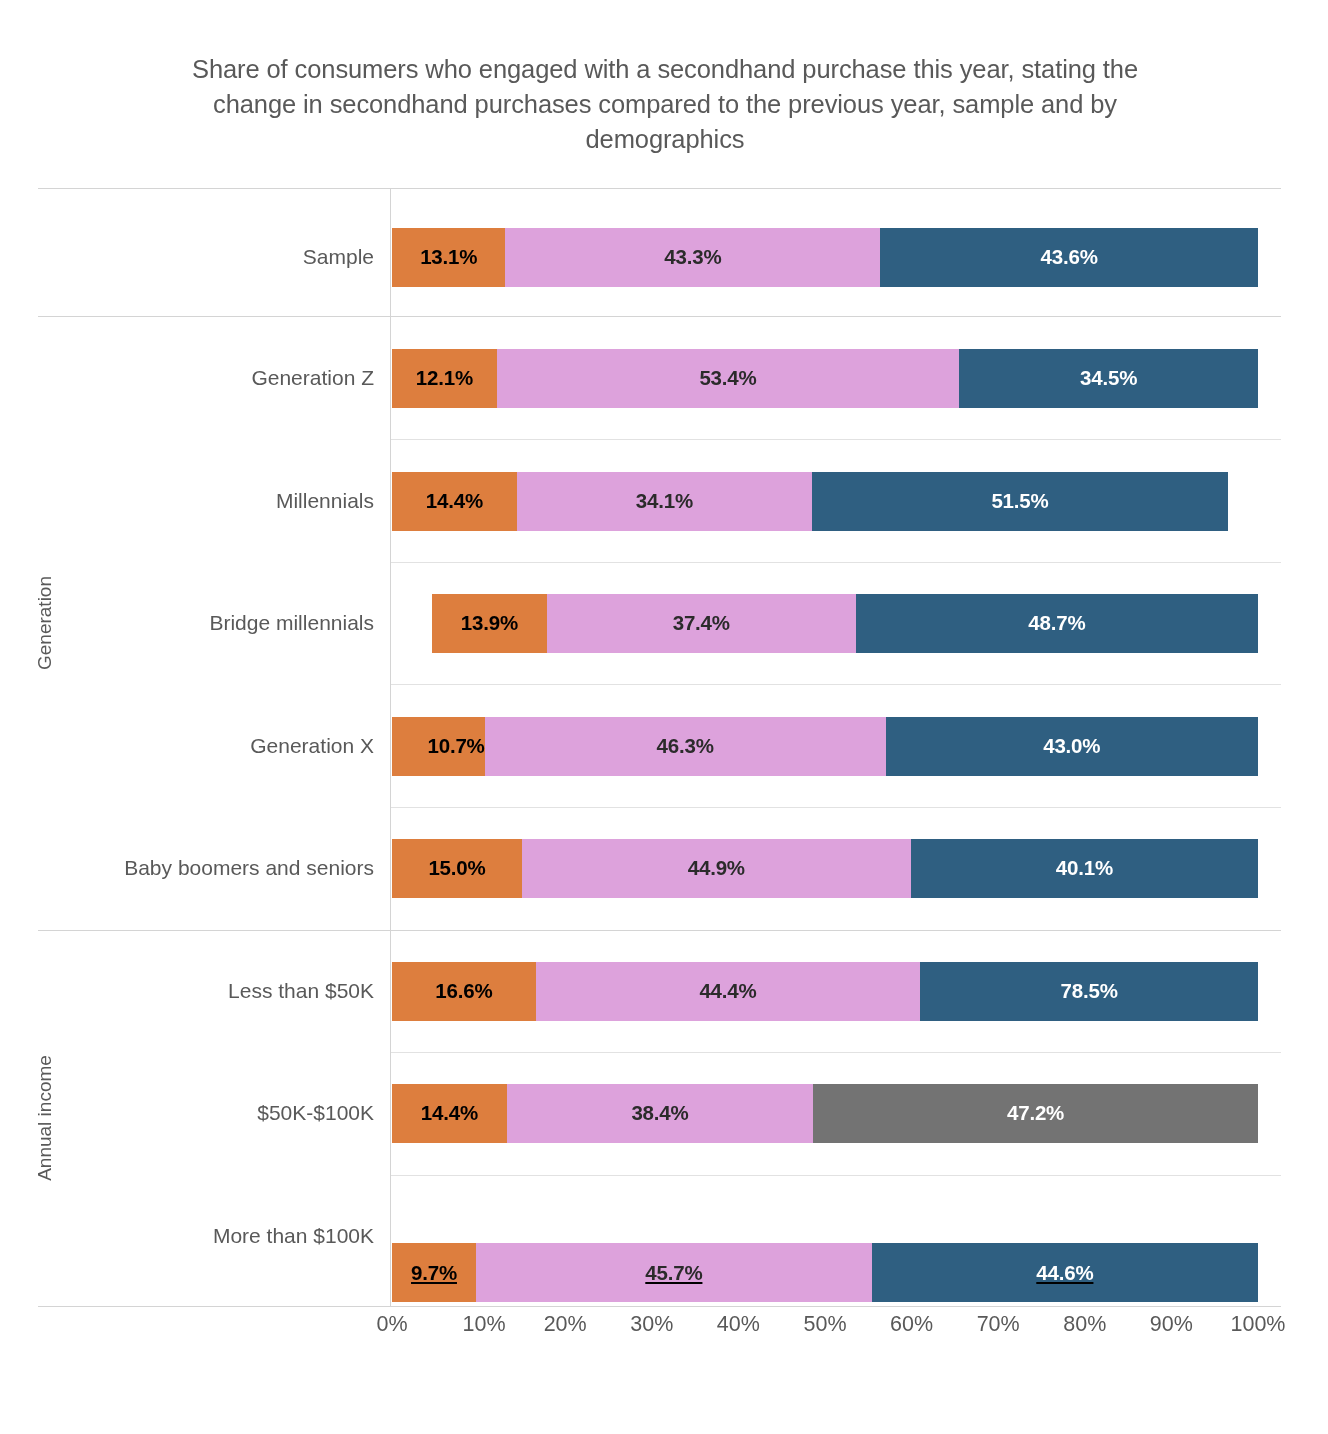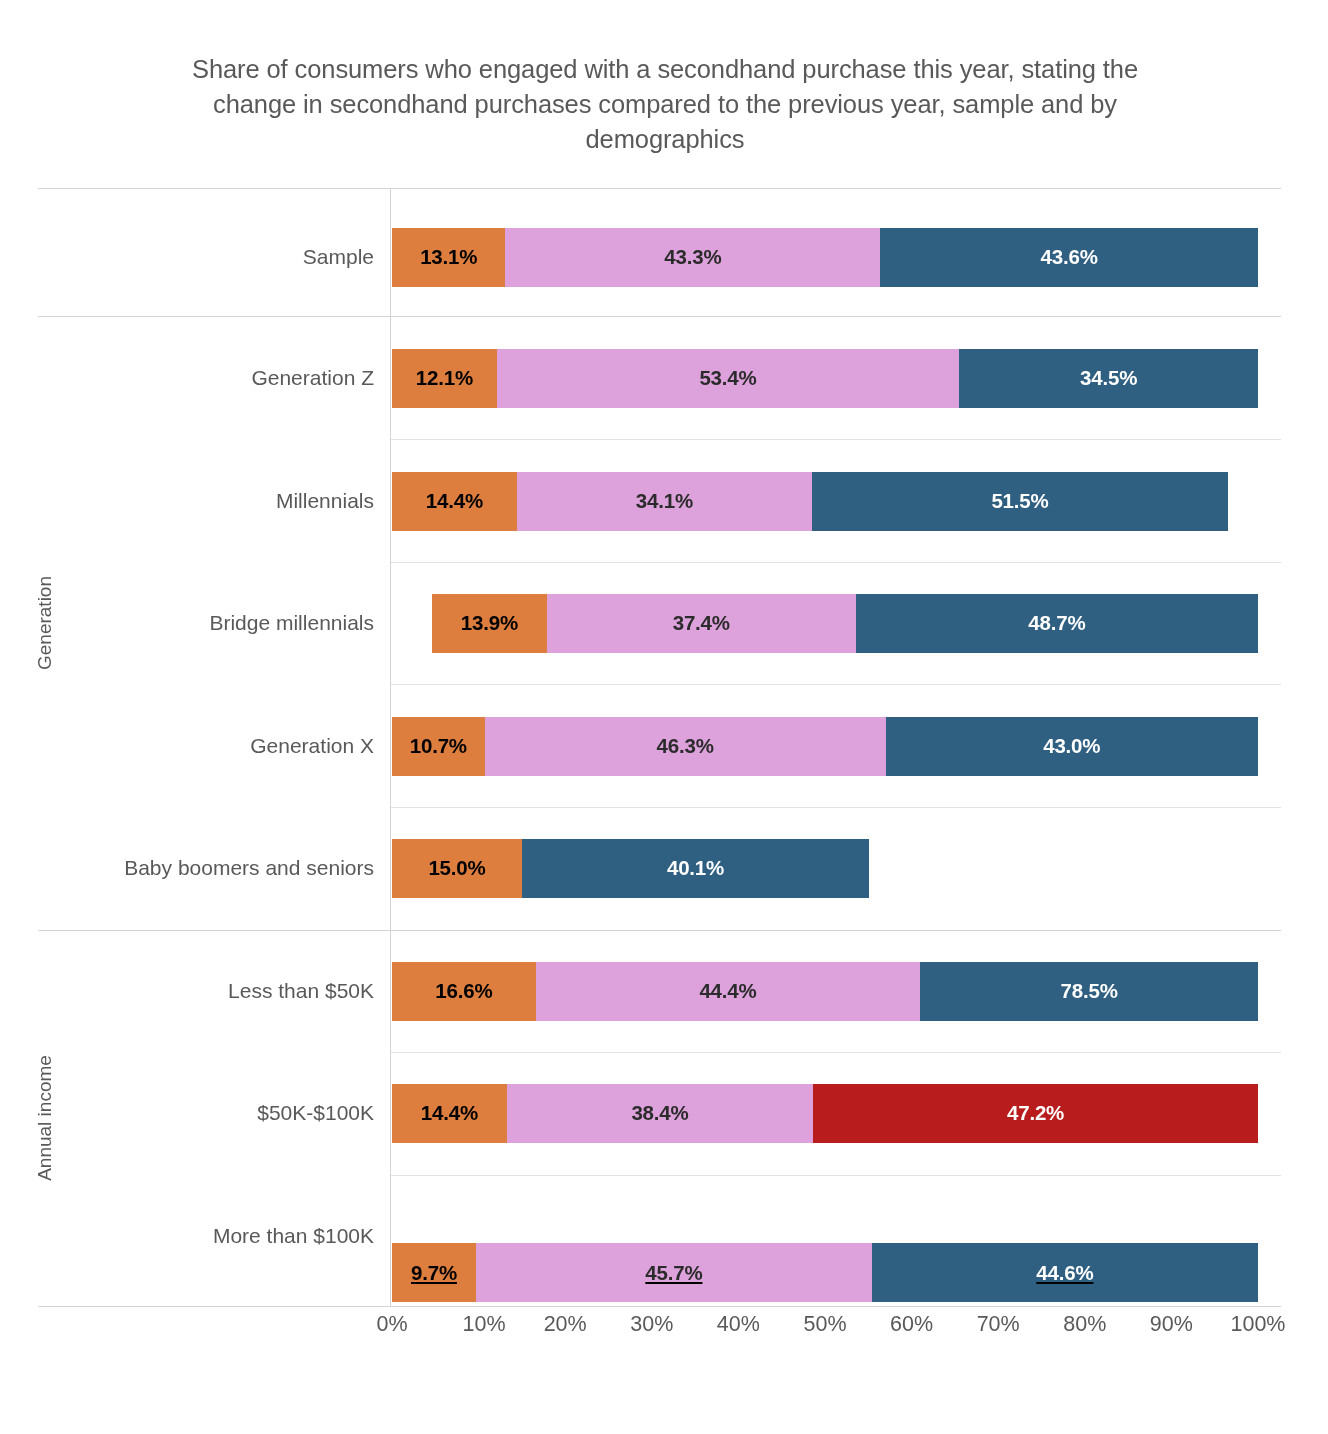--- a/index.html
+++ b/index.html
@@ -218,34 +218,37 @@
             <span>13.9%</span>
           </div>
           <div class="seg seg-same" style="width: 323.884px; background: rgb(221, 162, 220);">
             <span>37.4%</span>
           </div>
           <div class="seg seg-increased" style="width: 421.742px; background: rgb(47, 95, 129);">
             <span>48.7%</span>
           </div>
         </div>
         <div class="bar-row" style="top: 716.5px; width: 866px;">
-          <div class="seg seg-decreased" style="width: 92.662px; background: rgb(221, 126, 62);">
+          <div class="seg seg-decreased" style="width: 92.662px; background: rgb(221, 126, 62); justify-content: flex-end;">
             <span>10.7%</span>
           </div>
           <div class="seg seg-same" style="width: 400.958px; background: rgb(221, 162, 220);">
             <span>46.3%</span>
           </div>
           <div class="seg seg-increased" style="width: 372.38px; background: rgb(47, 95, 129);">
             <span>43.0%</span>
           </div>
         </div>
         <div class="bar-row" style="top: 838.5px; width: 866px;">
           <div class="seg seg-decreased" style="width: 129.9px; background: rgb(221, 126, 62);">
             <span>15.0%</span>
           </div>
+          <div class="seg seg-same" style="width: 388.834px; background: rgb(221, 162, 220);">
+            <span>44.9%</span>
+          </div>
           <div class="seg seg-increased" style="width: 347.266px; background: rgb(47, 95, 129);">
             <span>40.1%</span>
           </div>
         </div>
         <div class="bar-row" style="top: 961.5px; width: 866px;">
           <div class="seg seg-decreased" style="width: 143.756px; background: rgb(221, 126, 62); text-align: right;">
             <span>16.6%</span>
           </div>
           <div class="seg seg-same" style="width: 384.504px; background: rgb(221, 162, 220);">
             <span>44.4%</span>
@@ -254,21 +257,21 @@
             <span>78.5%</span>
           </div>
         </div>
         <div class="bar-row" style="top: 1083.5px; width: 866px;">
           <div class="seg seg-decreased" style="width: 124.704px; background: rgb(221, 126, 62);">
             <span>14.4%</span>
           </div>
           <div class="seg seg-same" style="width: 332.544px; background: rgb(221, 162, 220);">
             <span>38.4%</span>
           </div>
-          <div class="seg seg-increased" style="width: 483px; background: #b91c1c;">
+          <div class="seg seg-increased" style="width: 483px; background: #737373;">
             <span>47.2%</span>
           </div>
         </div>
         <div class="bar-row" style="top: 1243px; width: 1020px; text-decoration: underline;">
           <div class="seg seg-decreased" style="width: 84.002px; background: rgb(221, 126, 62);">
             <span>9.7%</span>
           </div>
           <div class="seg seg-same" style="width: 395.762px; background: rgb(221, 162, 220);">
             <span>45.7%</span>
           </div>

